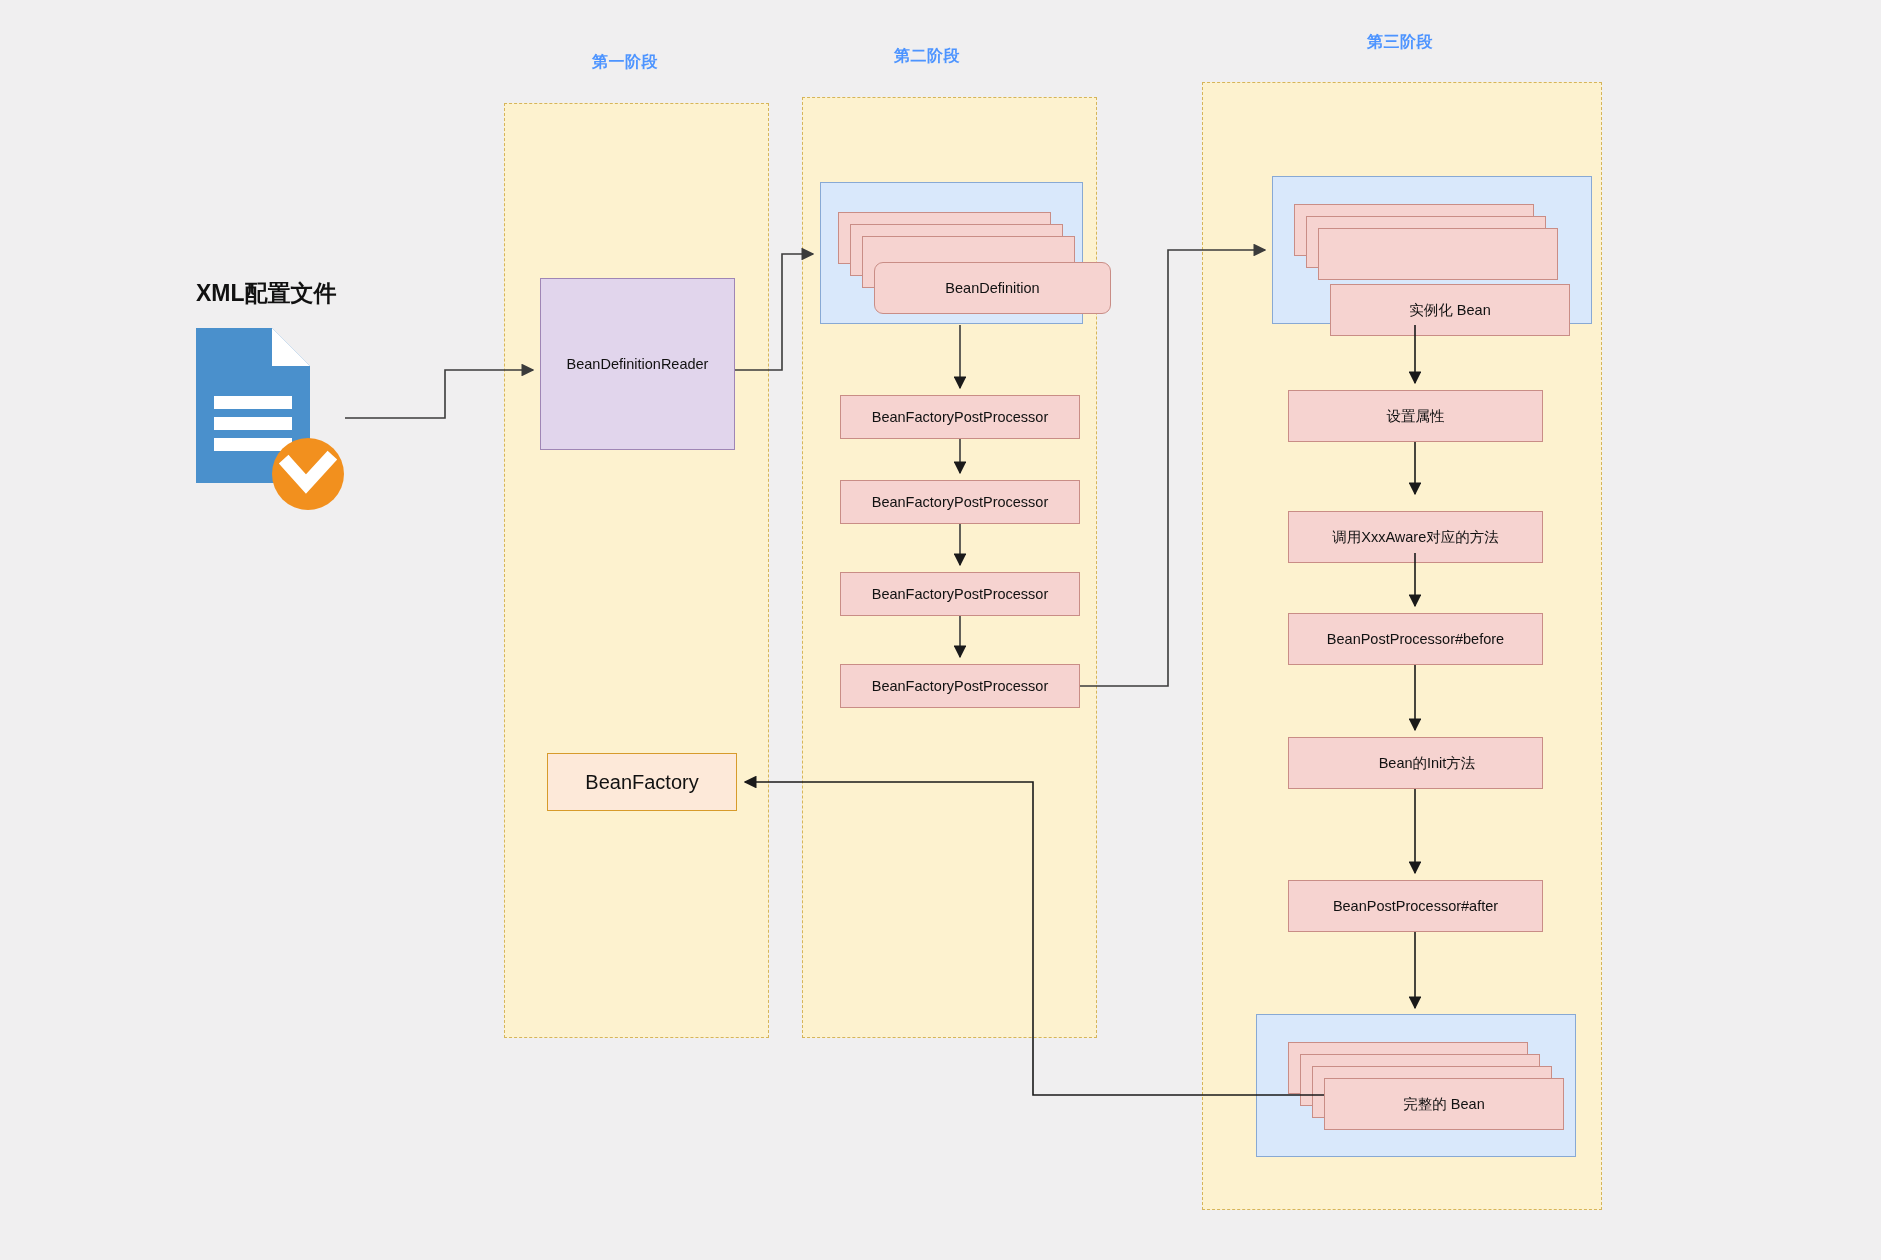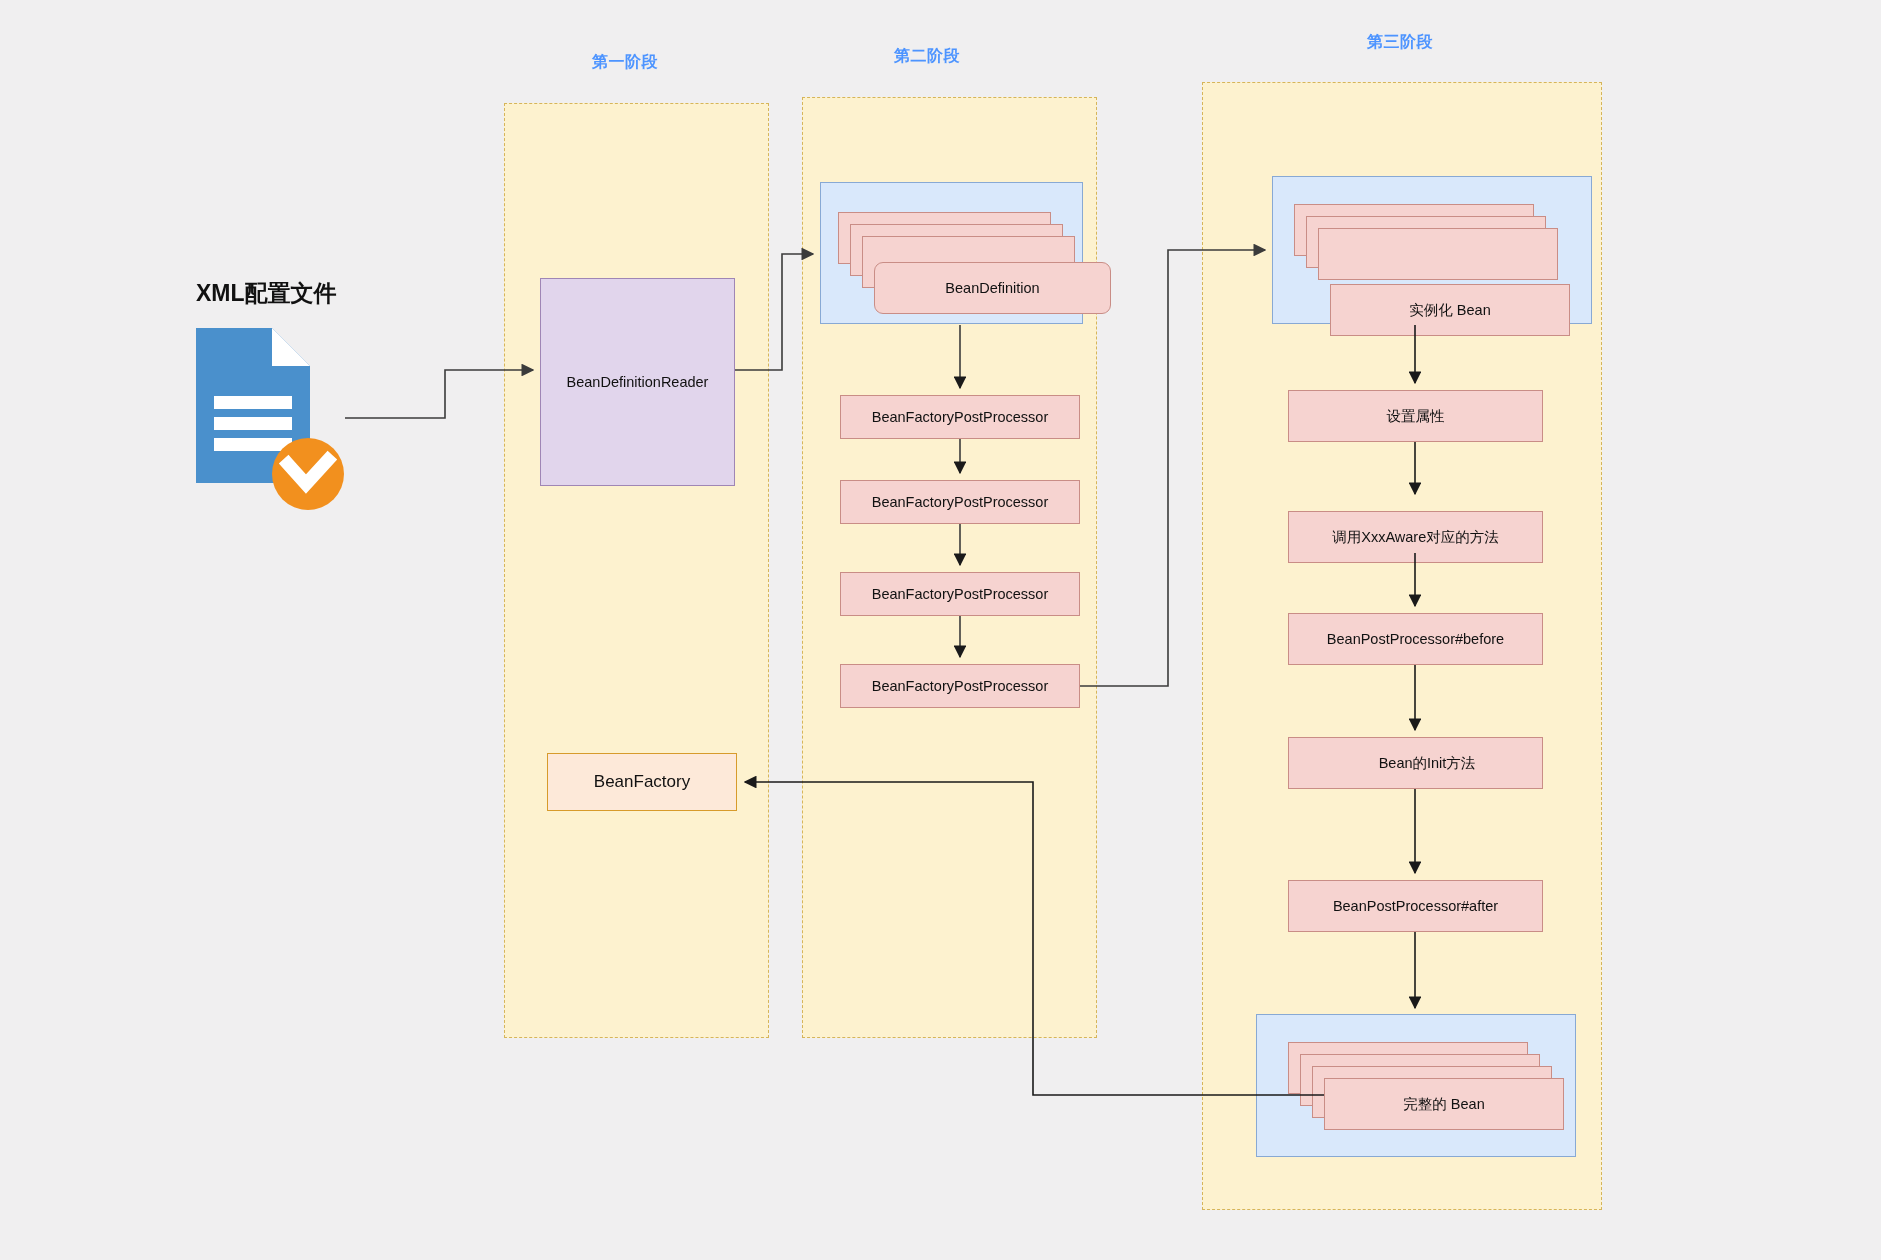--- a/index.html
+++ b/index.html
@@ -55,21 +55,21 @@
     display:flex;align-items:center;justify-content:center;
     font-size:14.5px;color:#111;
   }
 
   .peach{
     position:absolute;
     background:#fde9d9;
     border:1.5px solid #d79b2b;
     box-sizing:border-box;
     display:flex;align-items:center;justify-content:center;
-    font-size:17px;color:#111;
+    font-size:20px;color:#111;
   }
 
   .xml-title{
     position:absolute;
     font-size:23px;font-weight:bold;color:#111;
     white-space:nowrap;
   }
 
   svg.overlay{position:absolute;left:0;top:0;width:1881px;height:1260px;pointer-events:none;}
 </style>
@@ -95,21 +95,21 @@
       <rect x="214" y="396" width="78" height="13" fill="#ffffff"></rect>
       <rect x="214" y="417" width="78" height="13" fill="#ffffff"></rect>
       <rect x="214" y="438" width="78" height="13" fill="#ffffff"></rect>
     </g>
     <g>
       <circle cx="308" cy="474" r="36" fill="#f2901e"></circle>
       <path d="M288 464 L306 484 L328 460" fill="none" stroke="#ffffff" stroke-width="13" stroke-linecap="square" stroke-linejoin="miter"></path>
     </g>
   </svg>
 
-  <div class="purple" style="left:540px;top:278px;width:195px;height:208px;">BeanDefinitionReader</div>
+  <div class="purple" style="left:540px;top:278px;width:195px;height:172px;">BeanDefinitionReader</div>
 
   <div class="peach" style="left:547px;top:753px;width:190px;height:58px;">BeanFactory</div>
 
   <div class="blue-group" style="left:820px;top:182px;width:263px;height:142px;"></div>
   <div class="pink ghost" style="left:838px;top:212px;width:213px;height:52px;"></div>
   <div class="pink ghost" style="left:850px;top:224px;width:213px;height:52px;"></div>
   <div class="pink ghost" style="left:862px;top:236px;width:213px;height:52px;"></div>
   <div class="pink" style="left:874px;top:262px;width:237px;height:52px;border-radius:9px;">BeanDefinition</div>
 
   <div class="pink" style="left:840px;top:395px;width:240px;height:44px;">BeanFactoryPostProcessor</div>

